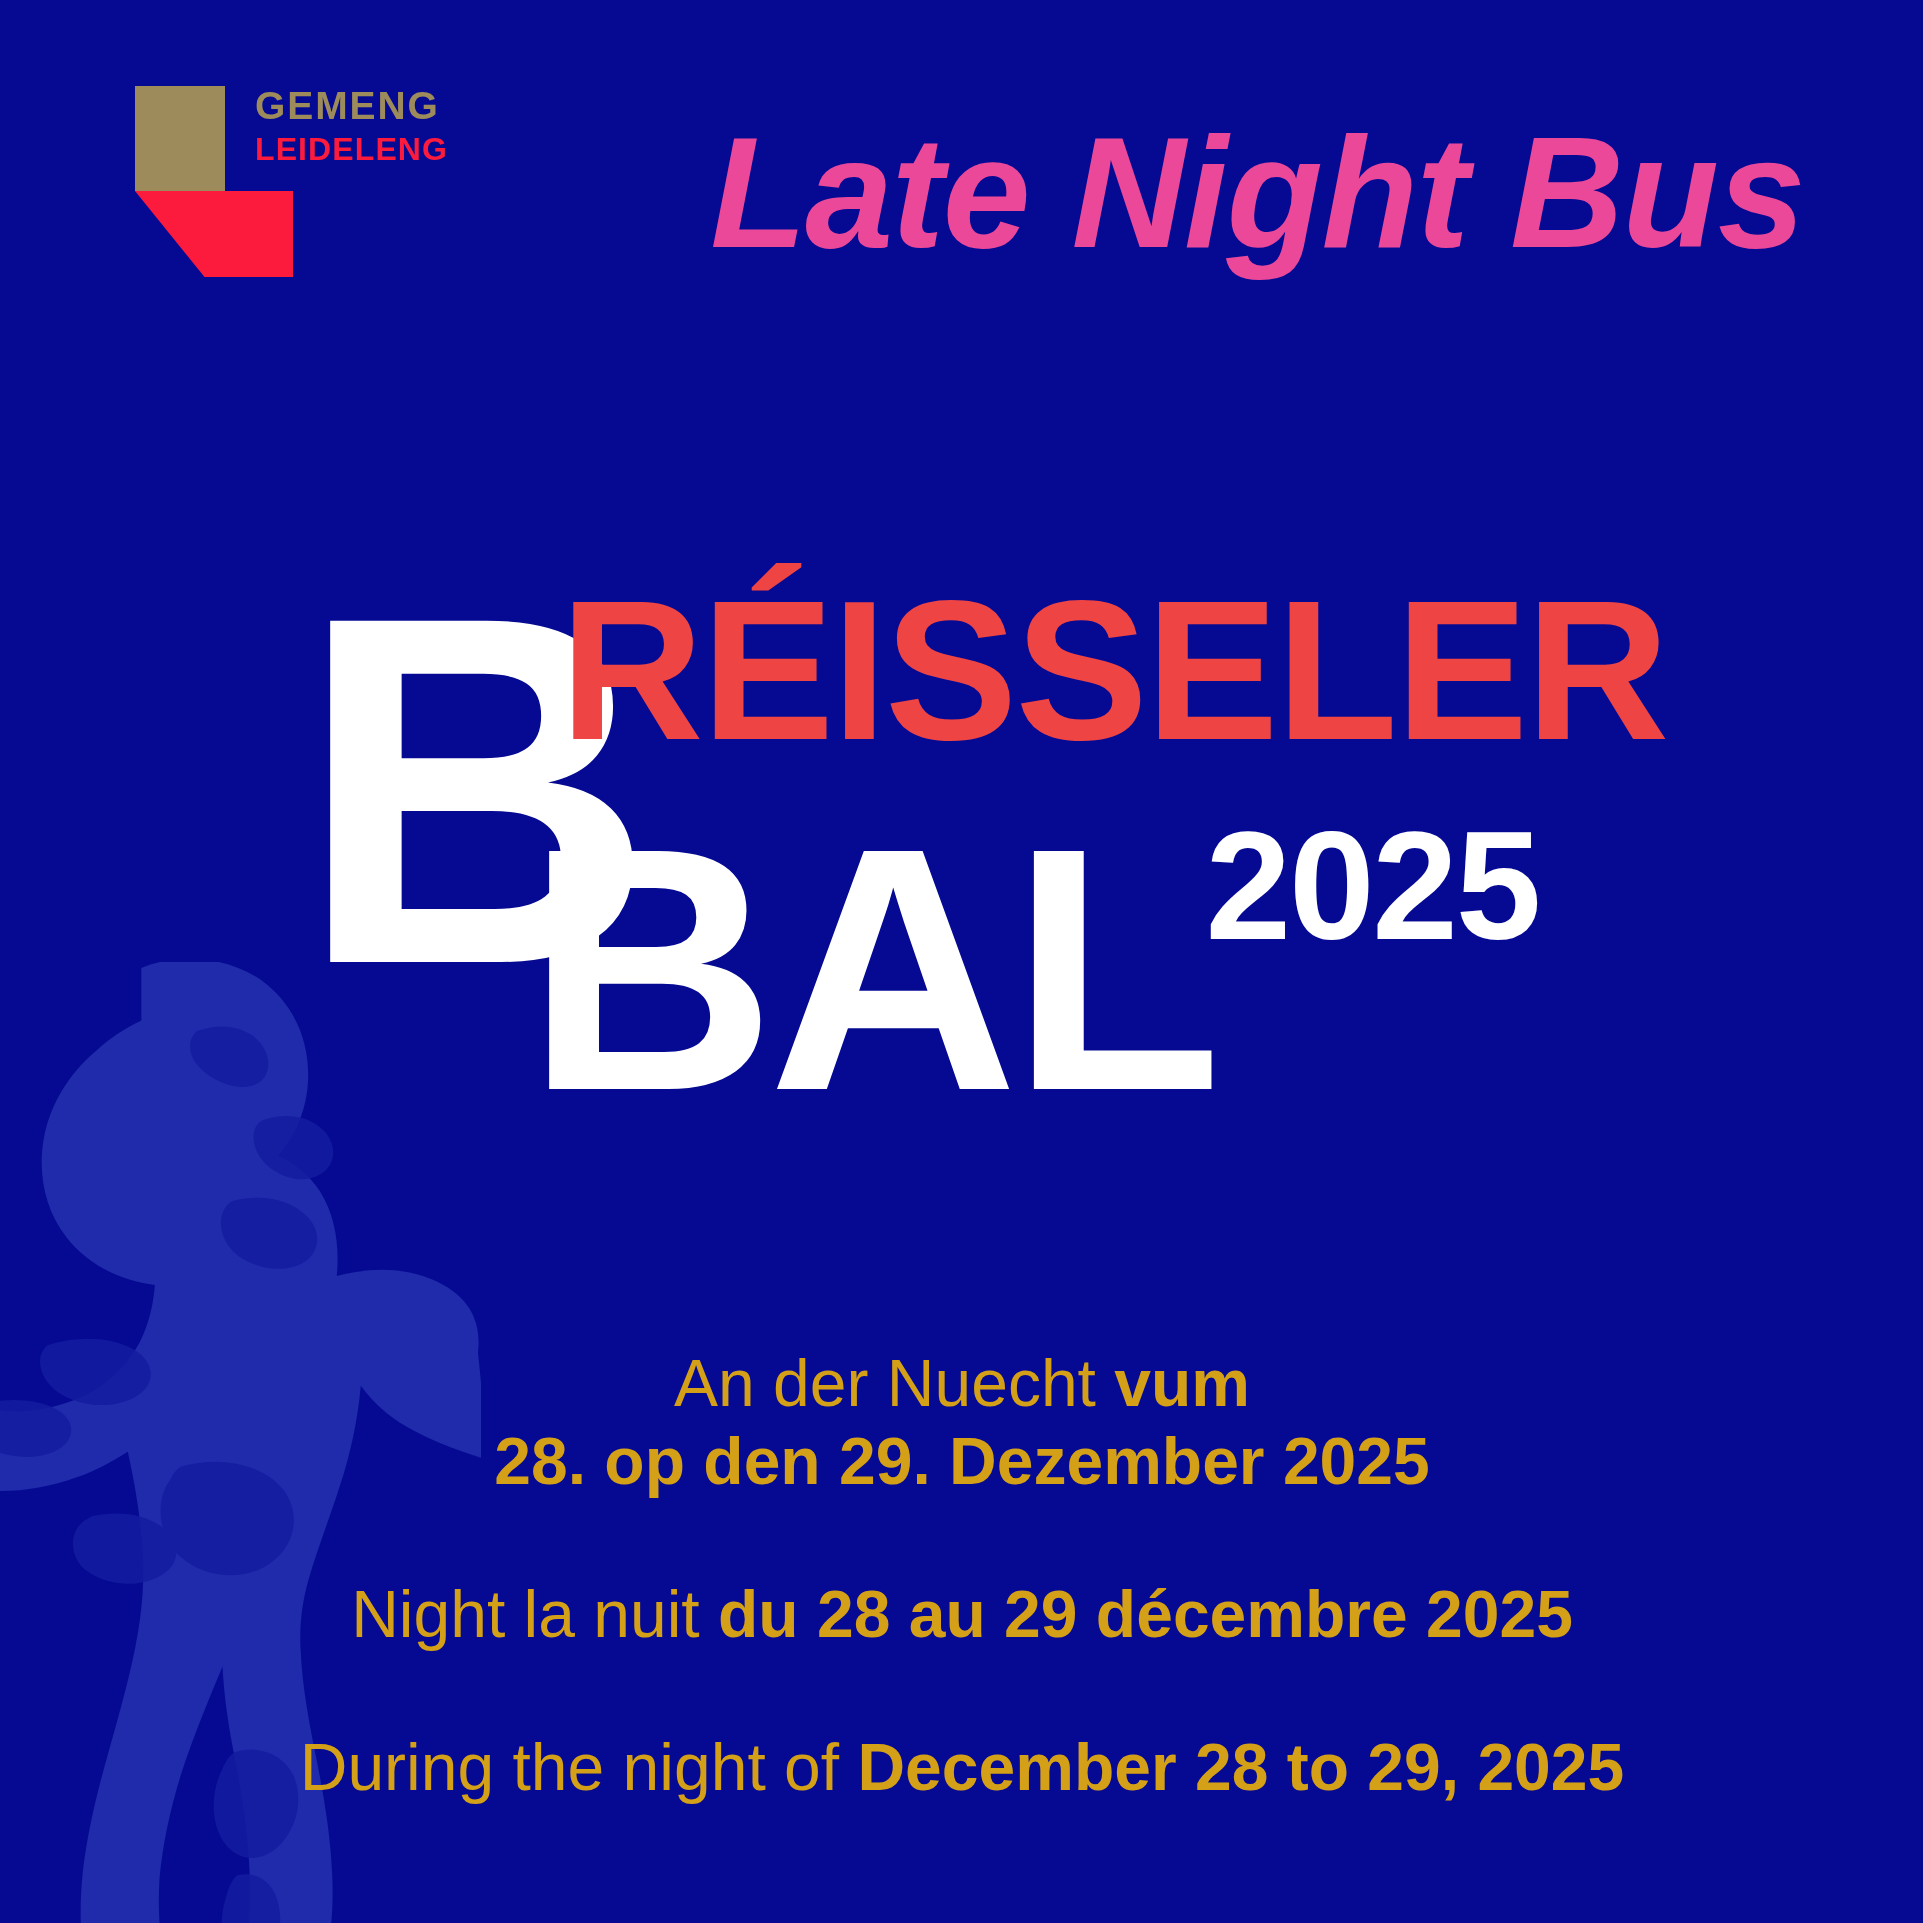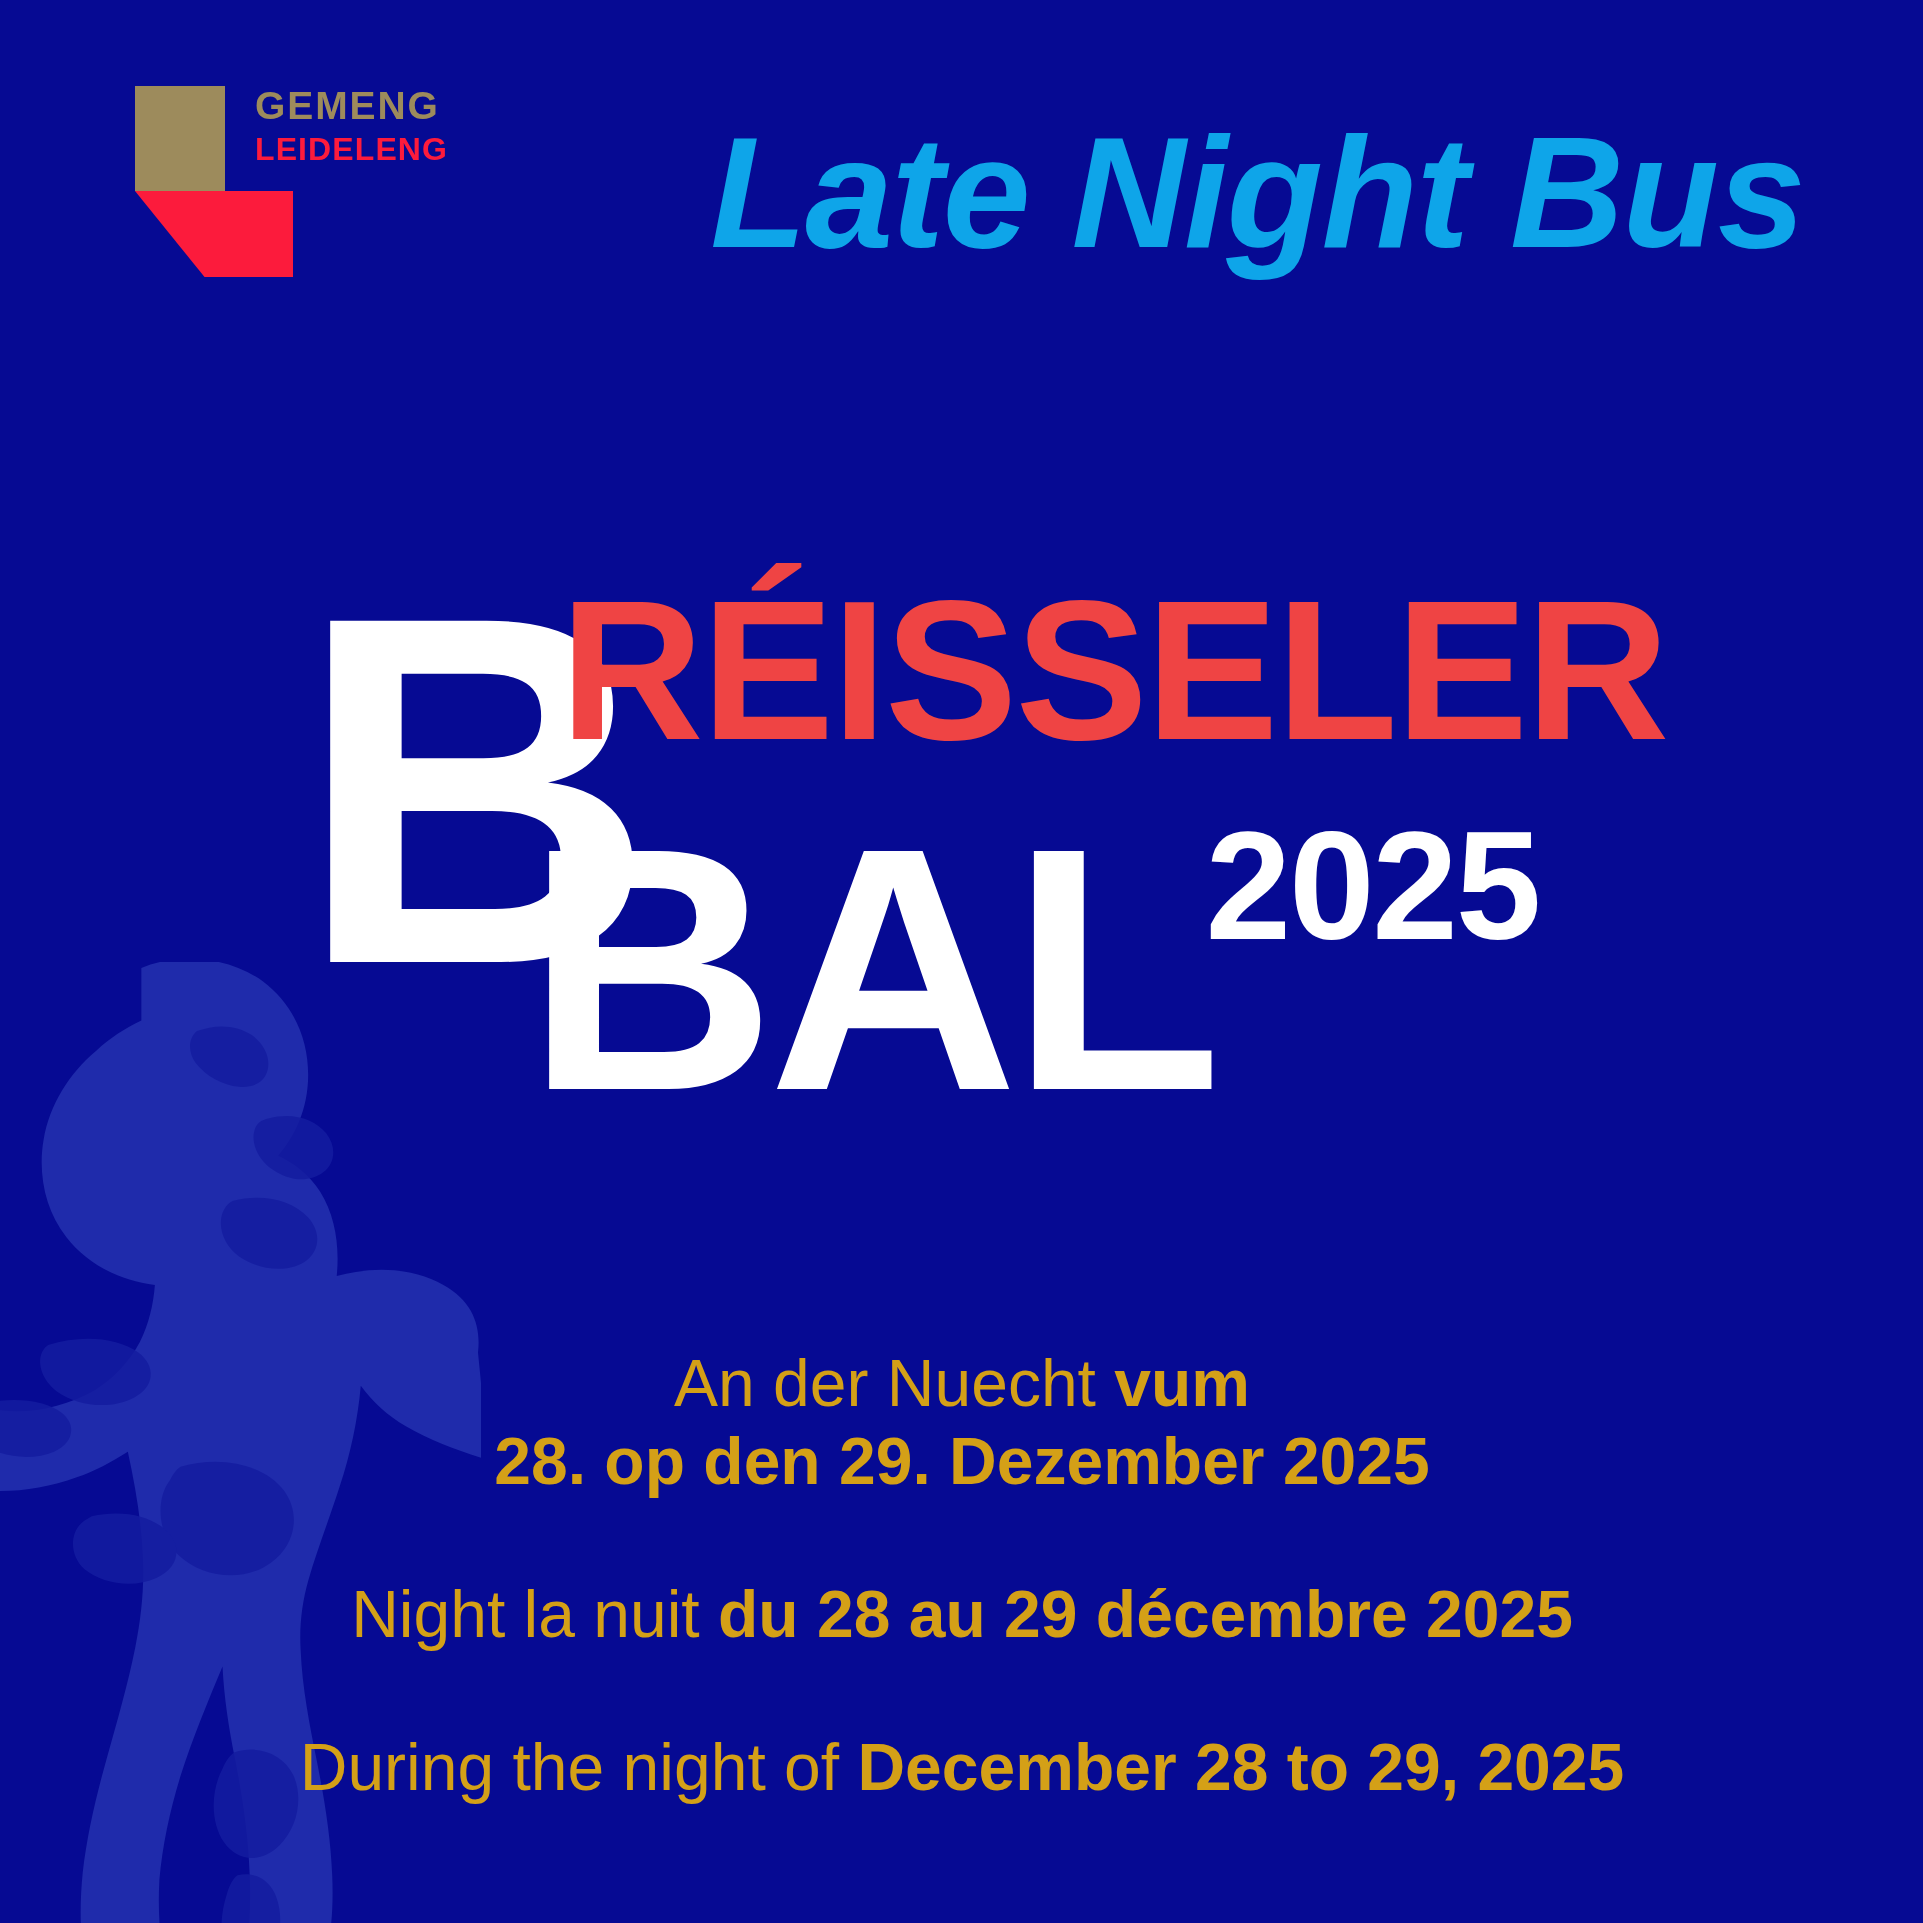--- a/index.html
+++ b/index.html
@@ -74,21 +74,21 @@
     margin-top: 7.5px;
   }
 
   
   #late-night-bus {
     position: absolute;
     left: 0;
     top: 113px;
     width: 1804px;
     text-align: right;
-    color: #0ea5e9;
+    color: #ec4899;
     font-size: 158px;
     font-weight: 700;
     font-style: italic;
     letter-spacing: -1.5px;
     line-height: 1;
     white-space: nowrap;
   }
 
   
   #lockup {

